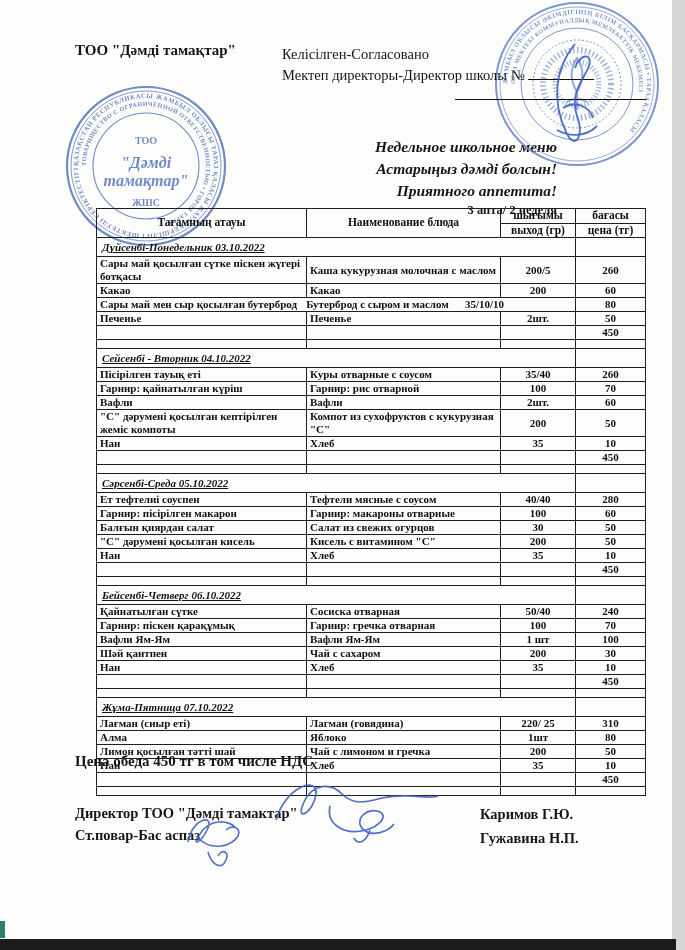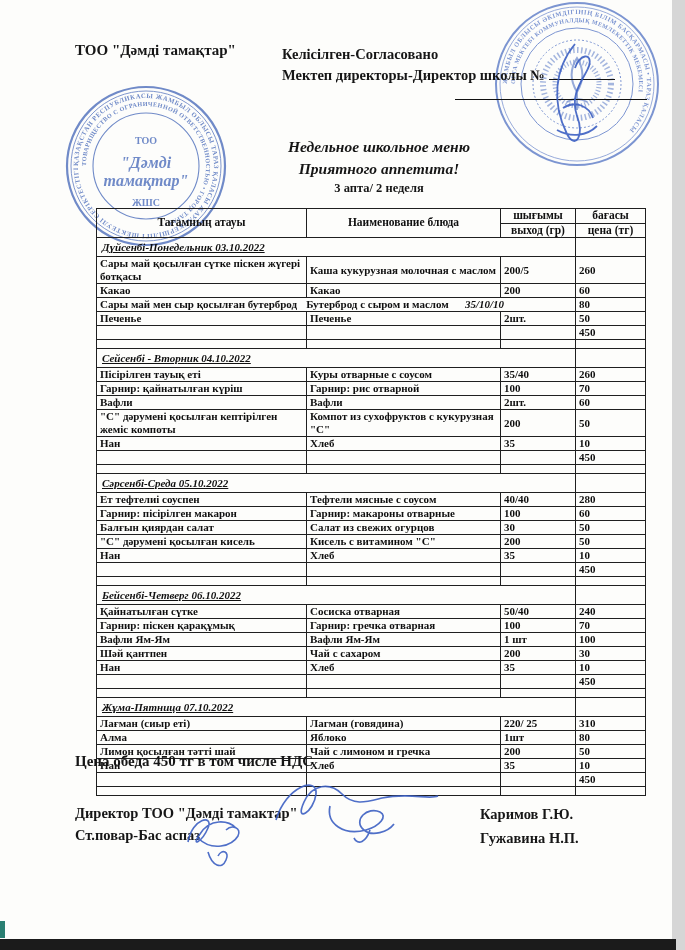--- a/index.html
+++ b/index.html
@@ -5,49 +5,49 @@
   html,body{margin:0;padding:0;background:#e8e8e8;}
   #page{position:relative;width:685px;height:950px;background:#fdfdfb;overflow:hidden;
         font-family:"Liberation Serif","DejaVu Serif",serif;color:#161616;}
   
   #edge-right{position:absolute;right:0;top:0;width:13px;height:950px;background:#d6d6d6;}
   #edge-bottom{position:absolute;left:0;bottom:0;width:676px;height:11px;background:#1b1b1b;}
   #edge-speck{position:absolute;left:0;top:921px;width:5px;height:17px;background:#2a7f72;}
 
   
   .company{position:absolute;left:75px;top:42px;font-weight:bold;font-size:15px;}
-  .agreed{position:absolute;left:282px;top:44px;font-weight:bold;font-size:14.5px;line-height:21px;z-index:5;}
+  .agreed{position:absolute;left:282px;top:44px;font-weight:normal;font-size:14.5px;line-height:21px;z-index:5;}
   .num-line{display:inline-block;width:66px;border-bottom:1.6px solid #111;height:13px;}
   .sig-line2{position:absolute;left:455px;top:99px;width:192px;border-bottom:1.6px solid #111;z-index:5;}
 
   
-  .titles{position:absolute;left:214px;top:136px;width:330px;text-align:center;}
+  .titles{position:absolute;left:227px;top:136px;width:330px;text-align:right;}
   .titles .t{font-style:italic;font-weight:bold;font-size:15.5px;line-height:22px;}
   .titles .wk{font-weight:bold;font-size:12.5px;line-height:16px;}
 
   
   .stamp{position:absolute;opacity:.88;}
   #stamp-left{left:60px;top:80px;}
   #stamp-right{left:489px;top:-4px;z-index:2;}
   .sig{position:absolute;z-index:6;}
 
   
   #menu-table{position:absolute;left:68px;top:208px;border-collapse:collapse;table-layout:fixed;
               width:549px;font-weight:bold;font-size:11px;color:#101010;margin-left:28px;}
   #menu-table td,#menu-table th{border:1.2px solid #1f1f1f;padding:0 3px;line-height:1.18;
               vertical-align:middle;overflow:hidden;}
   #menu-table th{font-size:11.5px;font-weight:bold;text-align:center;}
-  .c-out,.c-price{}
+  .c-out,.c-price{text-align:center;}
   .day-row td{height:18px;}
   .day-label{font-size:11px;font-style:italic;text-decoration:underline;padding-left:2px;}
   .m-row td{height:13px;}
   .spacer-row td{height:8px;}
   .merged-cell{display:flex;align-items:center;}
   .merged-cell .mru{margin-left:9px;}
-  .merged-cell .mout{margin-left:auto;margin-right:68px;font-style:italic;}
+  .merged-cell .mout{margin-left:auto;margin-right:68px;}
 
   
   .note{position:absolute;left:75px;top:753px;font-weight:bold;font-size:15px;}
   .roles{position:absolute;left:75px;top:802px;font-weight:bold;font-size:14.5px;line-height:22px;}
   .names{position:absolute;left:480px;top:802px;font-weight:bold;font-size:14.5px;line-height:24px;}
 </style>
 </head>
 <body>
 
 <div id="page">
@@ -58,20 +58,21 @@
 
   <div class="company">ТОО "Дәмді тамақтар"</div>
   <div class="agreed">
     <div>Келісілген-Согласовано</div>
     <div><span>Мектеп директоры-Директор школы №</span> <span class="num-line"></span></div>
   </div>
   <div class="sig-line2"></div>
 
   <div class="titles">
     <div class="t">Недельное школьное меню</div>
+    <div class="t">Астарыңыз дәмді болсын!</div>
     <div class="t">Приятного аппетита!</div>
     <div class="wk">3 апта/ 2 неделя</div>
   </div>
 
   <svg id="stamp-left" class="stamp" width="172" height="172" viewBox="0 0 172 172">
     <g fill="none" stroke="#5d7bc1">
       <circle cx="86" cy="86" r="79" stroke-width="2.2"></circle>
       <circle cx="86" cy="86" r="75" stroke-width="0.9"></circle>
       <circle cx="86" cy="86" r="53" stroke-width="1.1"></circle>
     </g>

